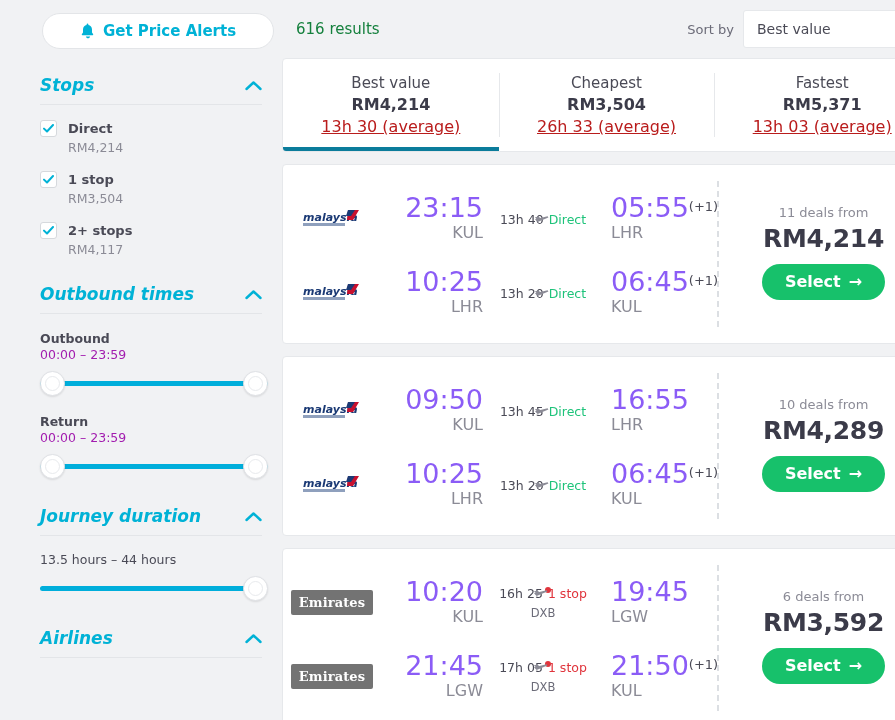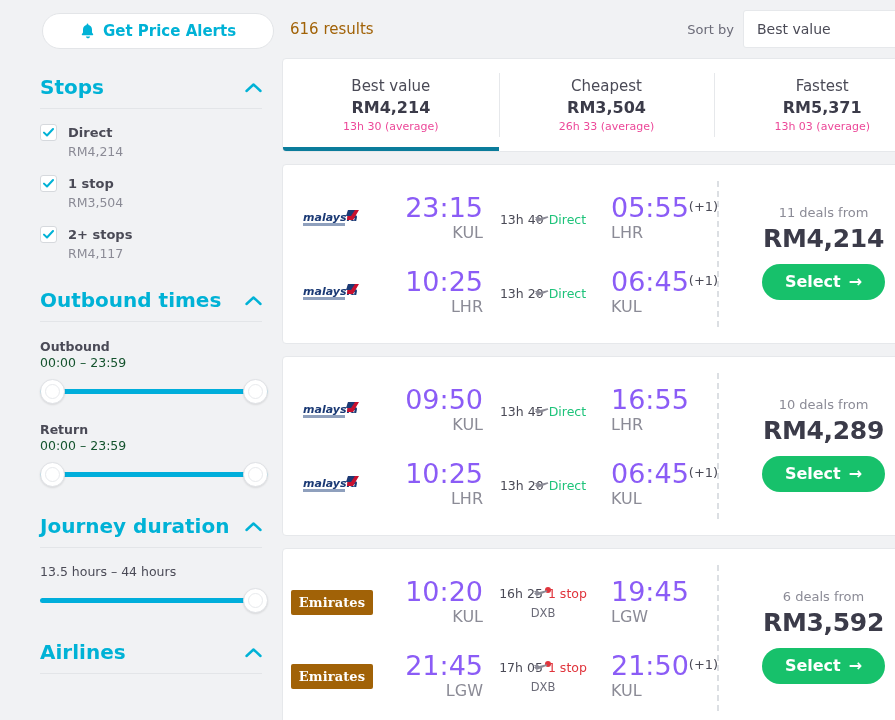--- a/index.html
+++ b/index.html
@@ -19,55 +19,55 @@
     display: flex; align-items: center; justify-content: center; gap: 8px;
     cursor: pointer;
   }
   .alerts-btn .label { color: #00b2d6; font-weight: bold; font-size: 15px; }
   .bell { width: 15px; height: 17px; display: block; }
 
   .filter-head {
     display: flex; align-items: center; justify-content: space-between;
     margin-top: 26px; padding-bottom: 9px; border-bottom: 1px solid #e3e5e8;
   }
-  .filter-head .title { color: #00b2d6; font-size: 20px; font-weight: bold; }
+  .filter-head .title { color: #00b2d6; font-size: 17px; font-weight: bold; font-style: italic; }
   .chev { width: 17px; height: 11px; display: block; cursor: pointer; }
 
   .stop-row { display: flex; align-items: flex-start; gap: 11px; margin-top: 13px; }
   .cb {
     width: 17px; height: 17px; border-radius: 3px; background: #fff;
     border: 1px solid #d6d9dd; flex: 0 0 17px; margin-top: 2px;
     display: flex; align-items: center; justify-content: center; cursor: pointer;
   }
   .cb svg { width: 11px; height: 9px; display: block; }
   .stop-txt .name { font-size: 13px; font-weight: bold; color: #4a4a56; line-height: 17px; }
   .stop-txt .price { font-size: 12.5px; color: #8b8b96; margin-top: 3px; }
 
   .sub-label { font-size: 12.5px; font-weight: bold; color: #4a4a56; margin-top: 17px; }
-  .sub-range { font-size: 12.5px; color: #14532d; margin-top: 1px; }
+  .sub-range { font-size: 12.5px; color: #a21caf; margin-top: 1px; }
 
   .slider { position: relative; height: 26px; margin-top: 9px; width: 228px; }
   .track { position: absolute; top: 10px; left: 0; right: 0; height: 5px;
            background: #00aedb; border-radius: 3px; }
   .knob {
     position: absolute; top: 0; width: 25px; height: 25px; border-radius: 50%;
     background: #fff; border: 1px solid #dfe1e5; box-shadow: 0 1px 2px rgba(0,0,0,.10);
     cursor: pointer;
   }
   .knob.left { left: 0; }
   .knob.right { right: 0; }
   .knob .inner { position: absolute; inset: 4px; border-radius: 50%; border: 1px solid #e8eaed; }
 
   .dur-range { font-size: 12.5px; color: #4a4a56; margin-top: 16px; }
   .slider.one .track { left: 0; right: 13px; }
 
   
   .main { flex: 1; position: relative; padding: 0 13px 0 0; }
   .topbar { height: 58px; display: flex; align-items: center; }
-  .results-count { font-size: 15px; color: #a16207; margin-left: 8px; }
+  .results-count { font-size: 15px; color: #15803d; margin-left: 14px; }
   .sortwrap { margin-left: auto; display: flex; align-items: center; gap: 9px; }
   .sortby { font-size: 13px; color: #6b6b78; margin-left: 20px; }
   .select {
     width: 188px; height: 38px; background: #fff; border: 1px solid #e6e8eb;
     border-radius: 3px; display: flex; align-items: center; padding: 0 13px;
     cursor: pointer;
   }
   .select .val { font-size: 14px; color: #4a4a56; }
   .caret { margin-left: auto; width: 0; height: 0;
            border-left: 7px solid transparent; border-right: 7px solid transparent;
@@ -75,32 +75,32 @@
 
   .card { background: #fff; border: 1px solid #e6e8eb; border-radius: 4px; position: relative; }
 
   .tabs { height: 94px; display: flex; overflow: hidden; }
   .tab { flex: 1; display: flex; flex-direction: column; align-items: center;
          justify-content: center; gap: 3px; position: relative; cursor: pointer; }
   .tab + .tab::before { content: ""; position: absolute; left: 0; top: 14px; bottom: 14px;
                         width: 1px; background: #e6e8eb; }
   .tab .t1 { font-size: 15px; color: #4a4a56; }
   .tab .t2 { font-size: 16px; font-weight: bold; color: #3b3b49; }
-  .tab .t3 { font-size: 11px; color: #ec4899; }
+  .tab .t3 { font-size: 16px; color: #b91c1c; text-decoration: underline; }
   .tab .underline { position: absolute; left: 0; right: 0; bottom: 0; height: 4px; background: transparent; }
   .tab.active .underline { background: #0b7c9b; }
 
   .flight-card { margin-top: 12px; display: flex; }
   .flight-left { flex: 1; padding: 16px 0 14px 0; }
   .leg { display: flex; align-items: center; height: 74px; padding-left: 16px; }
 
   .logo { width: 66px; flex: 0 0 66px; display: flex; align-items: center; justify-content: center; }
   .logo svg { display: block; }
   .logo-em {
-    background: #a16207; color: #fff; font-size: 13px; font-weight: bold;
+    background: #737373; color: #fff; font-size: 13px; font-weight: bold;
     padding: 5px 8px; border-radius: 2px; letter-spacing: .1px;
     font-family: "DejaVu Serif", serif;
   }
 
   .time-col { width: 104px; text-align: right; padding-right: 4px; }
   .time-col.dep { margin-left: 18px; }
   .time-col .tm { font-size: 27px; color: #8b5cf6; line-height: 30px; white-space: nowrap; }
   .time-col .ap { font-size: 16px; color: #8b8b96; line-height: 20px; }
   .time-col.arr { text-align: left; width: 118px; padding-left: 12px; }
   .plus1 { font-size: 13px; color: #4a4a56; vertical-align: super; }

